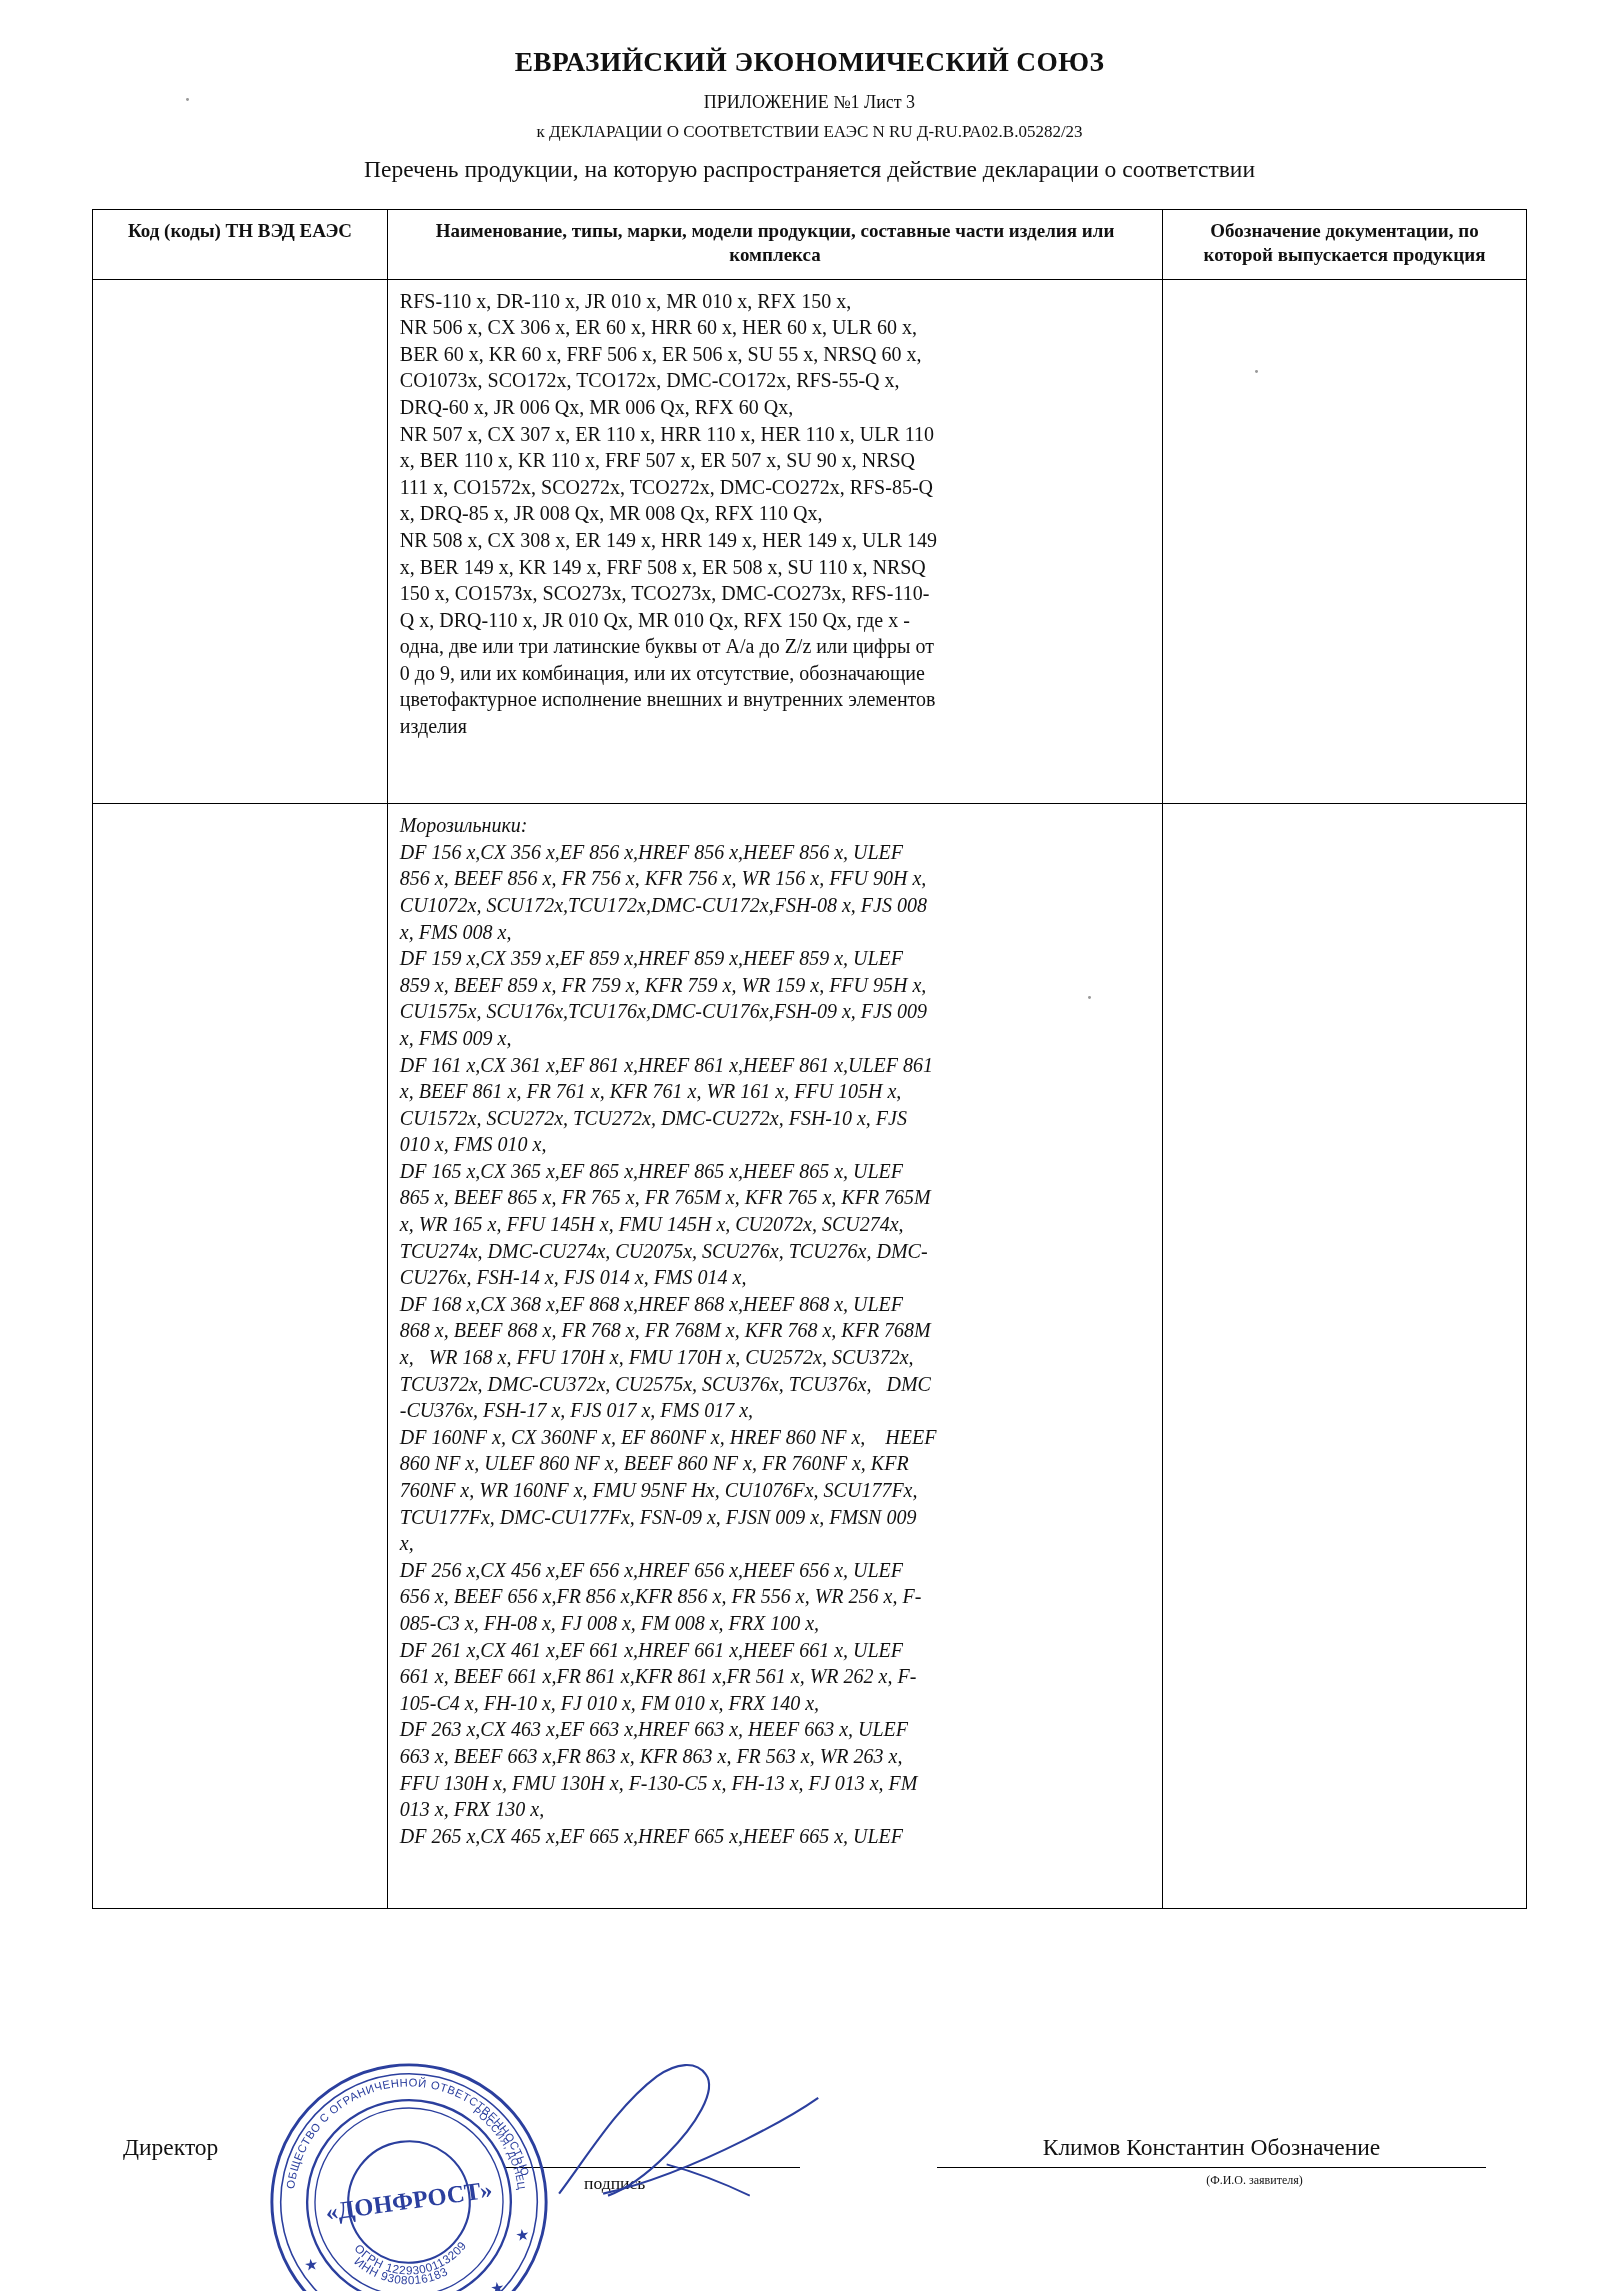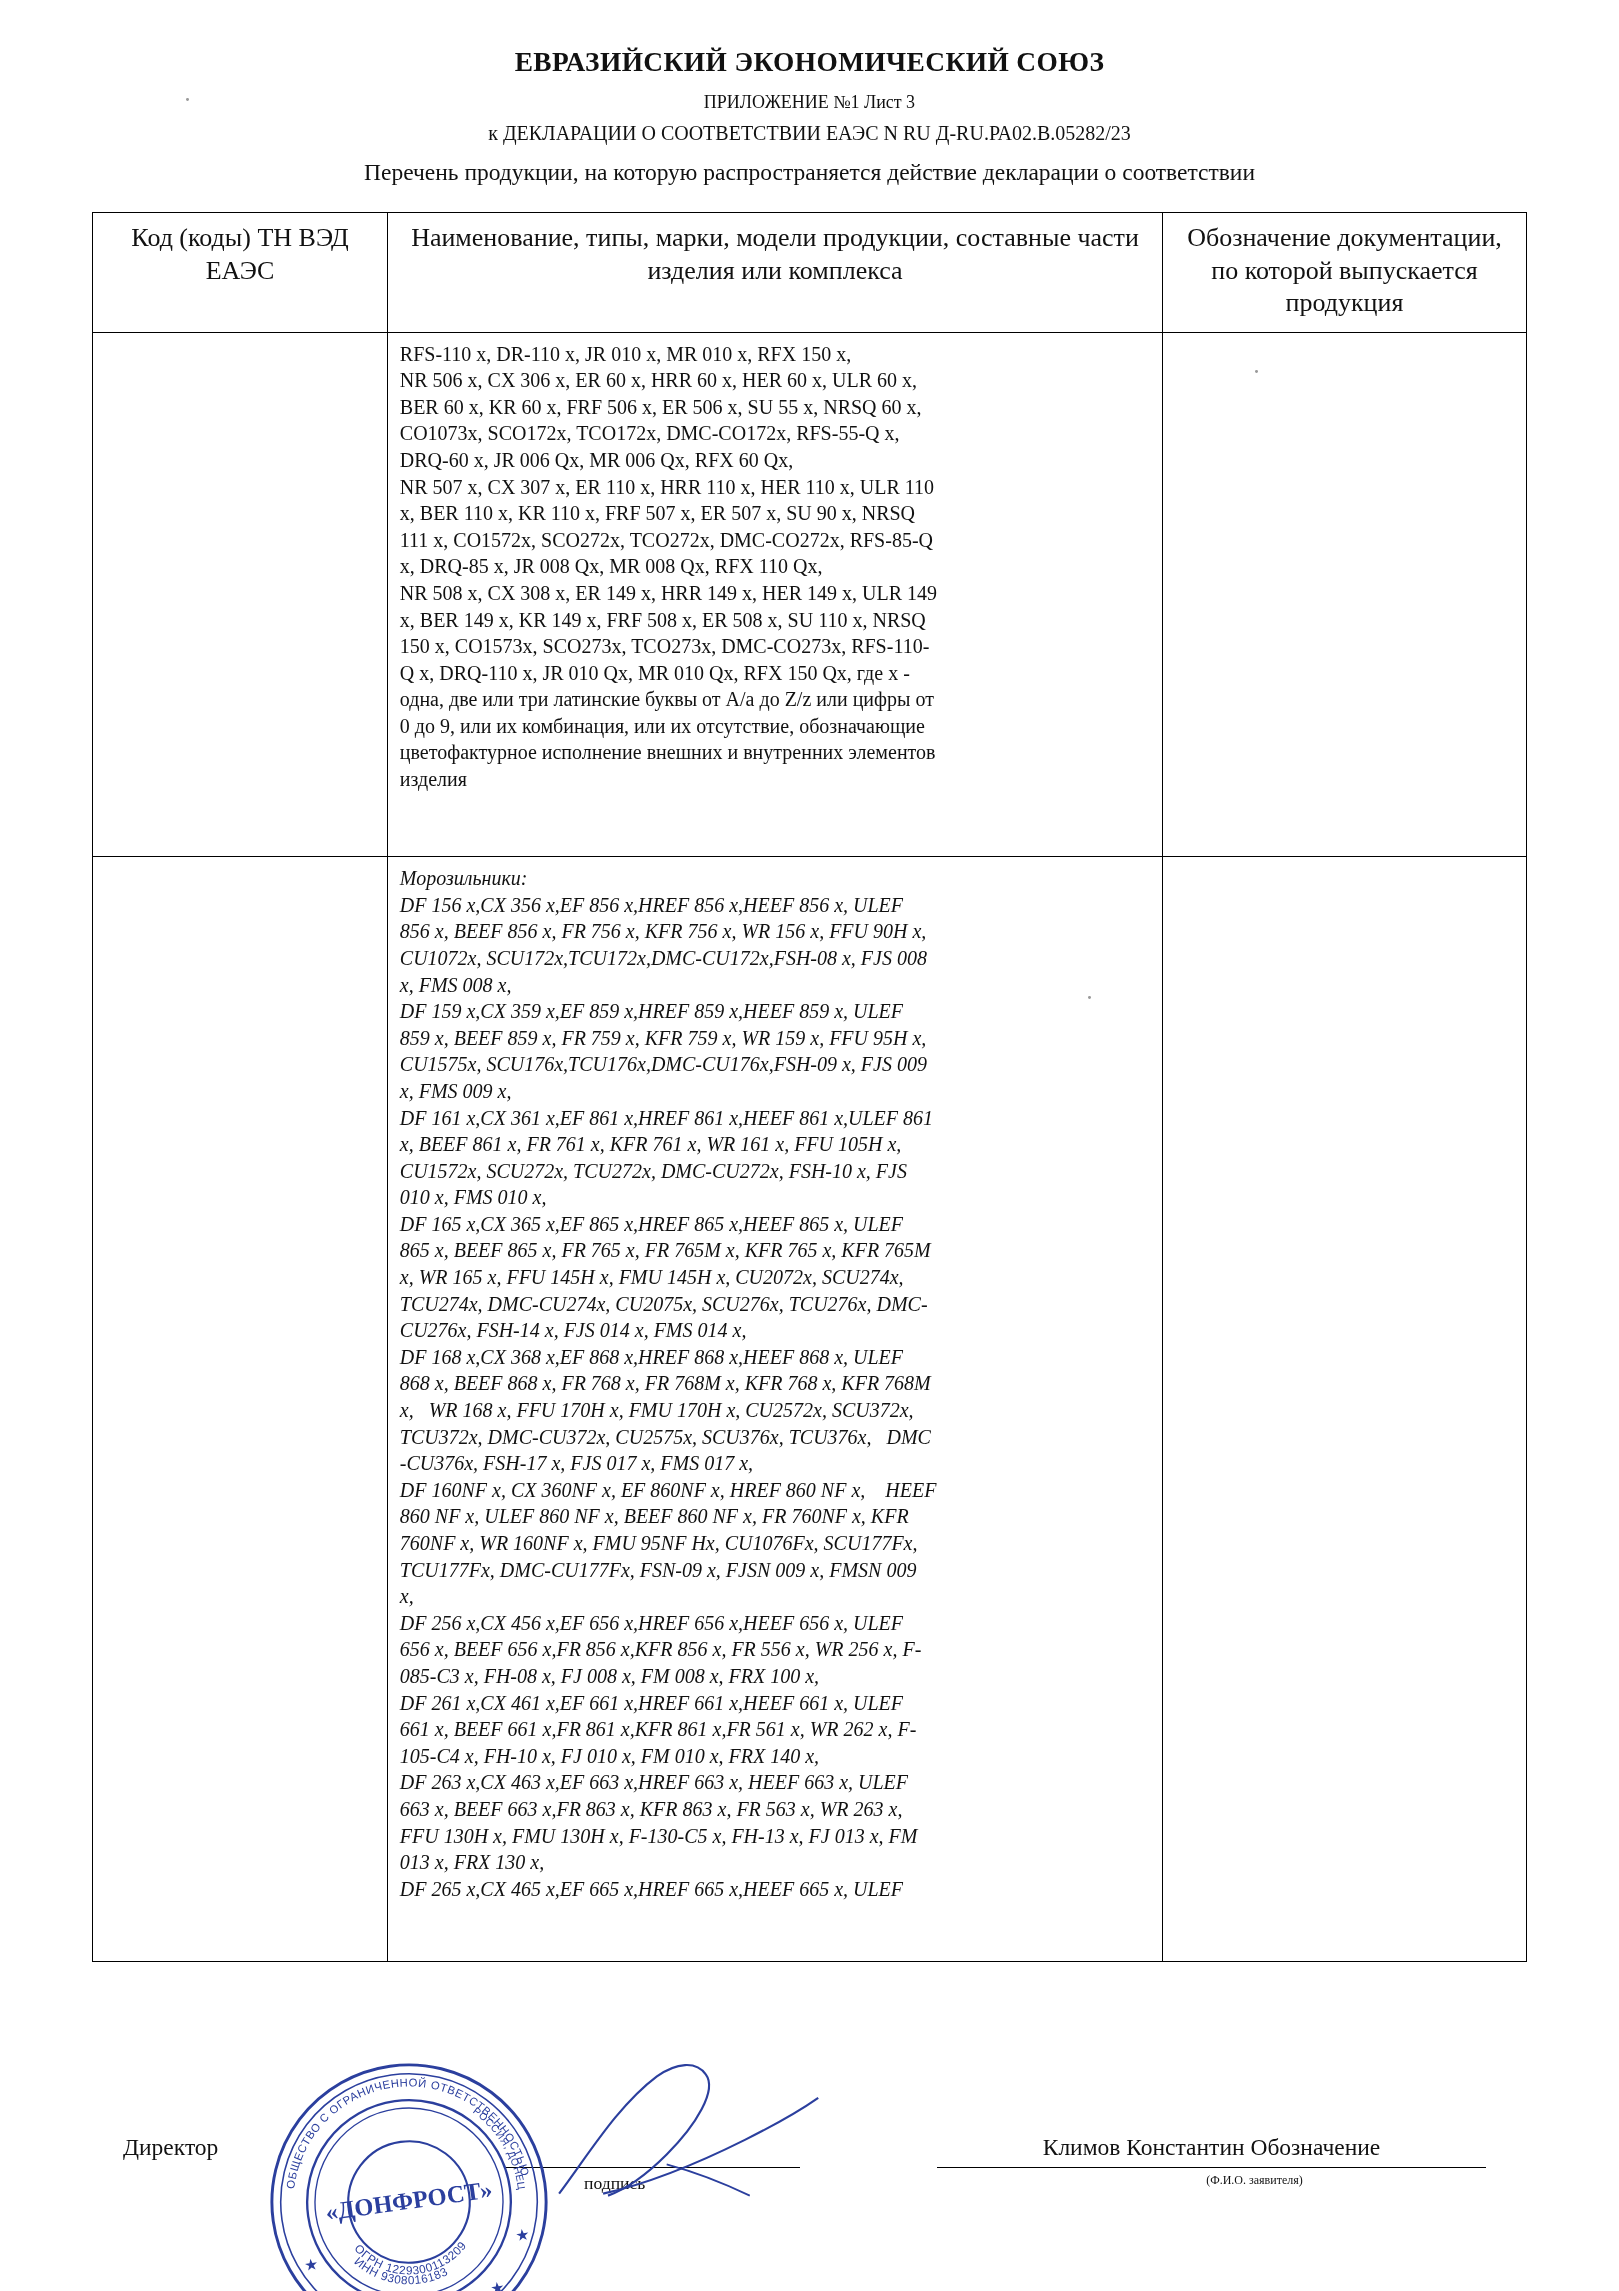--- a/index.html
+++ b/index.html
@@ -29,21 +29,21 @@
   .title-main {
     font-size: 27.4px;
     font-weight: bold;
     letter-spacing: 0.4px;
   }
   .title-sub1 {
     font-size: 18px;
     margin-top: 13.7px;
   }
   .title-sub2 {
-    font-size: 20px;
+    font-size: 17px;
     margin-top: 9.8px;
   }
   .title-sub3 {
     font-size: 23.5px;
     margin-top: 13.7px;
   }
   table.main-table {
     border-collapse: collapse;
     margin: 25.5px auto 0 auto;
     width: 1431px;
@@ -53,22 +53,22 @@
   table.main-table td {
     border: 1px solid #000000;
     vertical-align: top;
     padding: 0;
   }
   th.col-code { width: 294px; }
   th.col-name { width: 774px; margin-top: 28px; }
   th.col-doc  { width: 363px; }
 
   .th-inner {
-    font-size: 26px;
-    font-weight: normal;
+    font-size: 19px;
+    font-weight: bold;
     text-align: center;
     padding: 9.8px 11.8px 11.8px 11.8px;
     line-height: 1.25;
   }
   .cell-pad {
     padding: 7.8px 9.8px 9.8px 11.8px;
     font-size: 20px;
     line-height: 1.33;
     white-space: pre-wrap;
     word-wrap: break-word;

